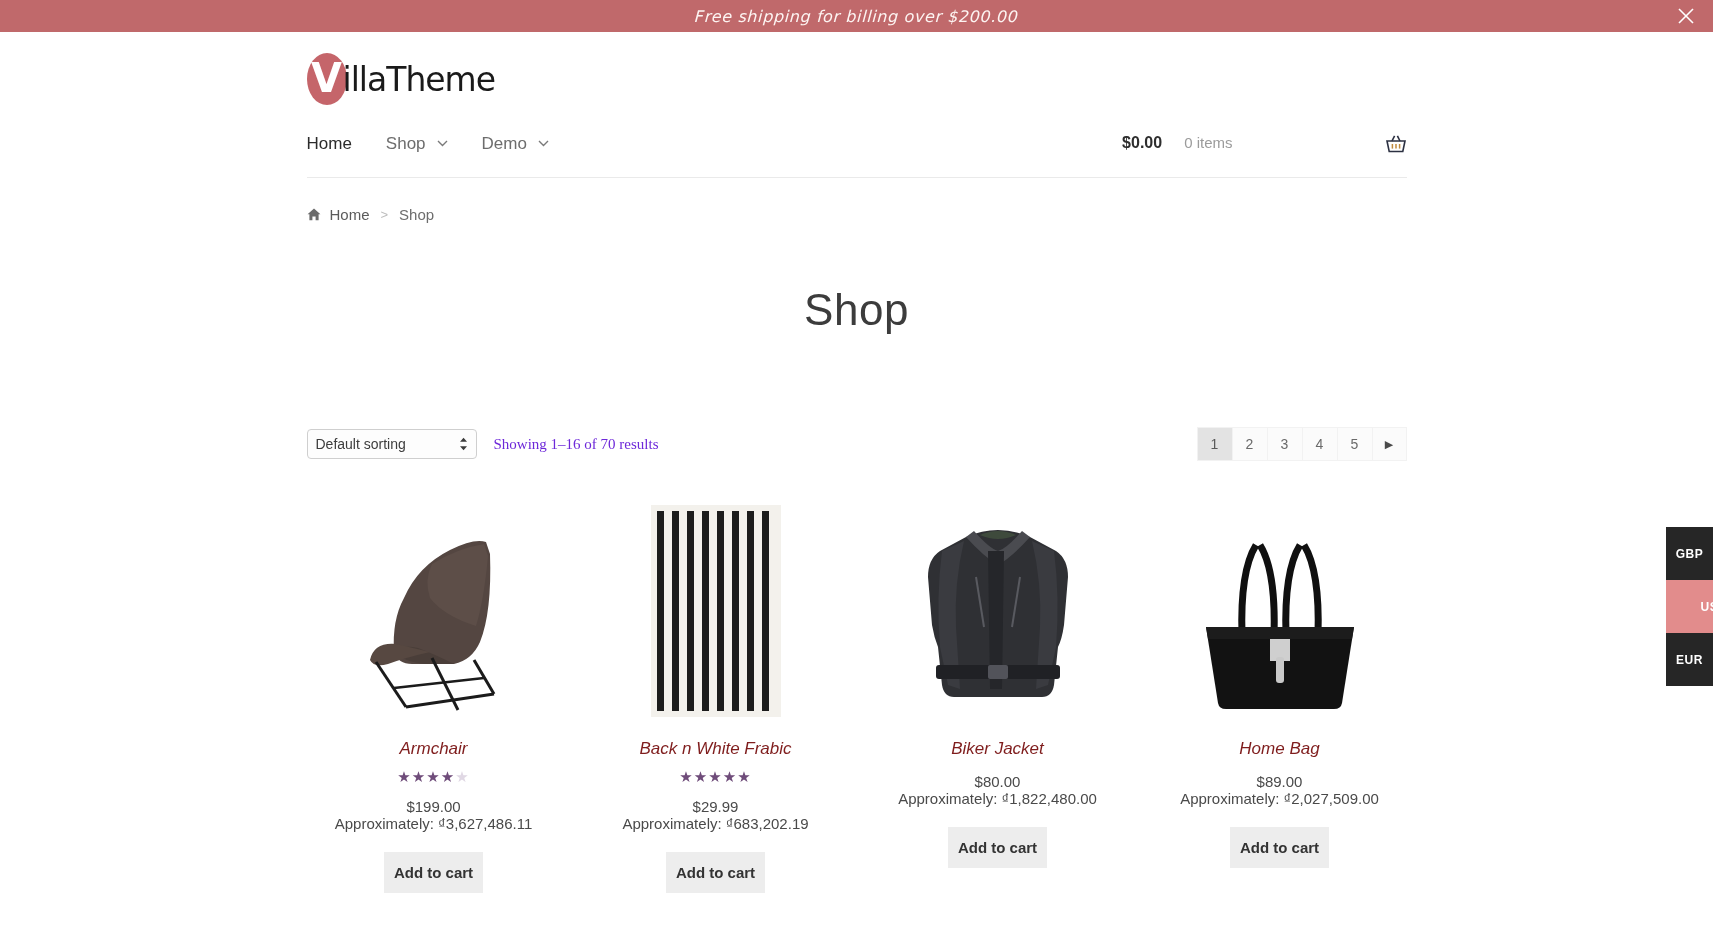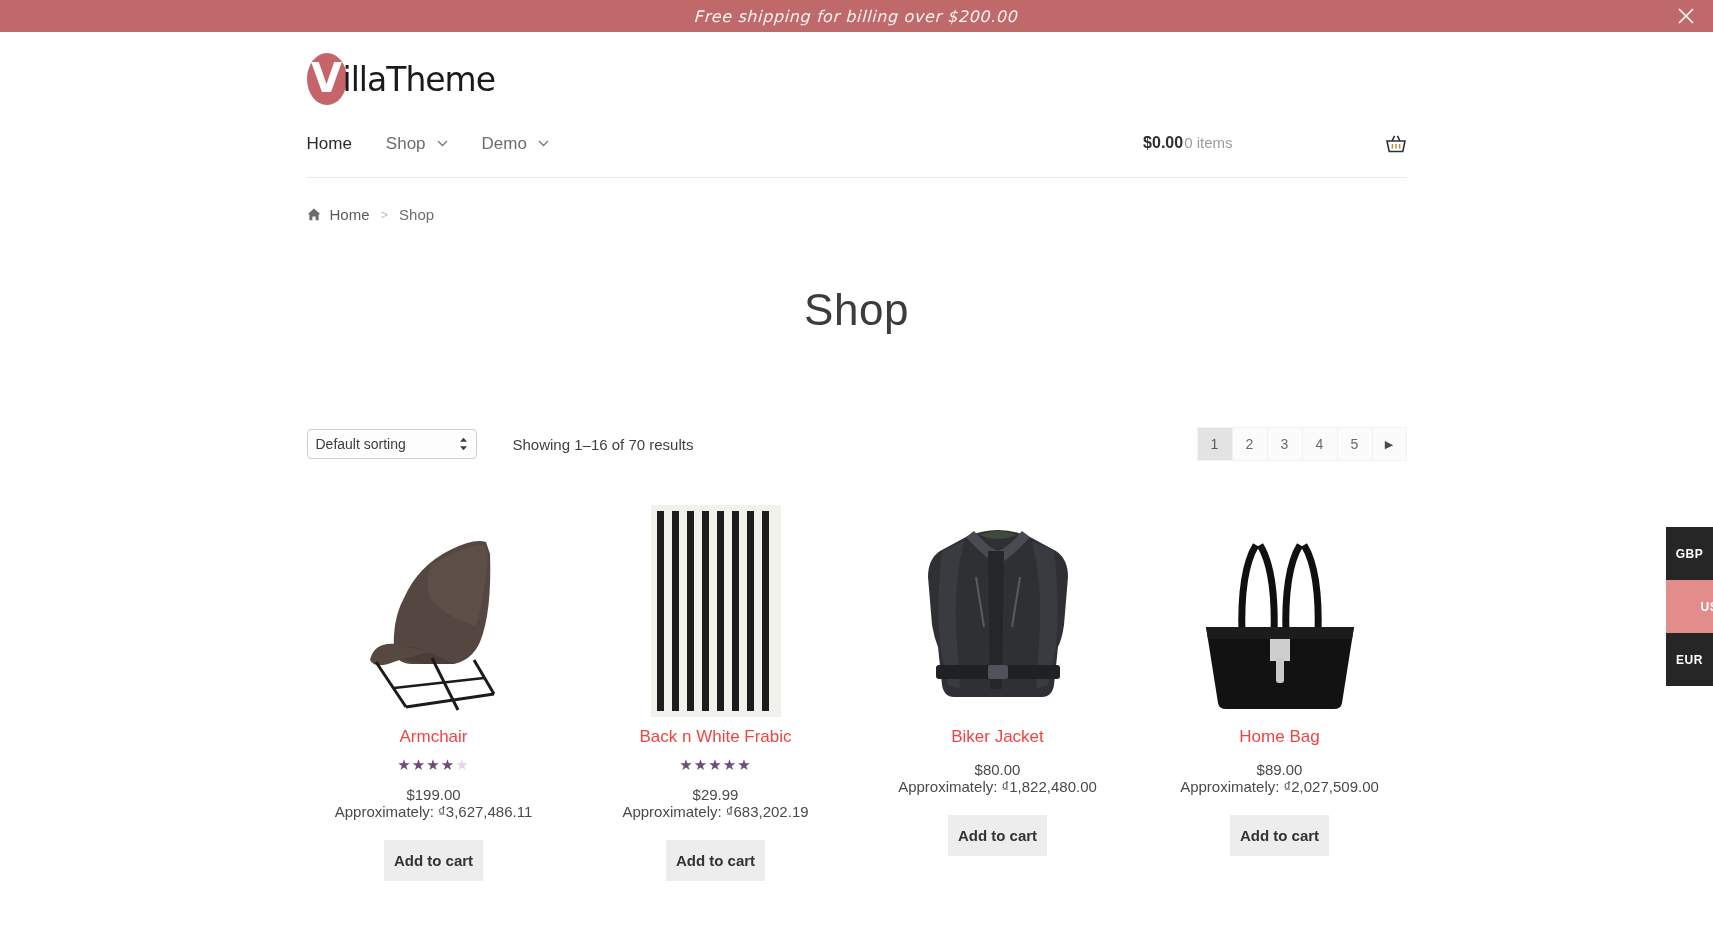--- a/index.html
+++ b/index.html
@@ -127,21 +127,21 @@
     align-items: center;
     font-size: 17px;
     color: #6d6d6d;
     margin-right: 34px;
     cursor: pointer;
   }
   .nav-item.active { color: #2b2b2b; }
   .nav-caret { margin-left: 11px; display: block; }
   .cart-area { display: flex; align-items: flex-start; }
   .cart-total { font-size: 16px; color: #2e2e2e; font-weight: 600; }
-  .cart-count { font-size: 15px; color: #9b9b9b; margin-left: 1px; }
+  .cart-count { font-size: 15px; color: #9b9b9b; margin-left: 22px; }
   .cart-icon { margin-left: 152px; cursor: pointer; display:block; }
 
   
   .breadcrumb {
     display: flex;
     align-items: center;
     padding-top: 28px;
     font-size: 15px;
     color: #7a7a7a;
   }
@@ -184,23 +184,24 @@
   }
   .select-wrap { position: relative; display: inline-block; }
   .select-arrows {
     position: absolute;
     right: 9px; top: 50%;
     transform: translateY(-50%);
     pointer-events: none;
     display: block;
   }
   .result-count {
-    margin-left: 36px;
-    font-size: 15px;
-    color: #404040;
+    margin-left: 17px;
+    font-size: 15px;
+    color: #6d28d9;
+    font-family: Liberation Serif, serif;
   }
   .pagination {
     margin-left: auto;
     display: flex;
   }
   .page-num {
     width: 35px;
     height: 34px;
     display: flex;
     align-items: center;
@@ -226,23 +227,24 @@
   .product { text-align: center; }
   .product-thumb {
     height: 220px;
     display: flex;
     align-items: flex-end;
     justify-content: center;
     cursor: pointer;
   }
   .product-title {
     font-size: 17px;
-    color: #ef4444;
-    margin-top: 10px;
-    cursor: pointer;
+    color: #7f1d1d;
+    margin-top: 22px;
+    cursor: pointer;
+    font-style: italic;
   }
   .stars {
     margin-top: 10px;
     font-size: 15px;
     letter-spacing: 1px;
     color: #6f4c7a;
     line-height: 1;
   }
   .star-empty { color: #e0d8e4; }
   .price {

